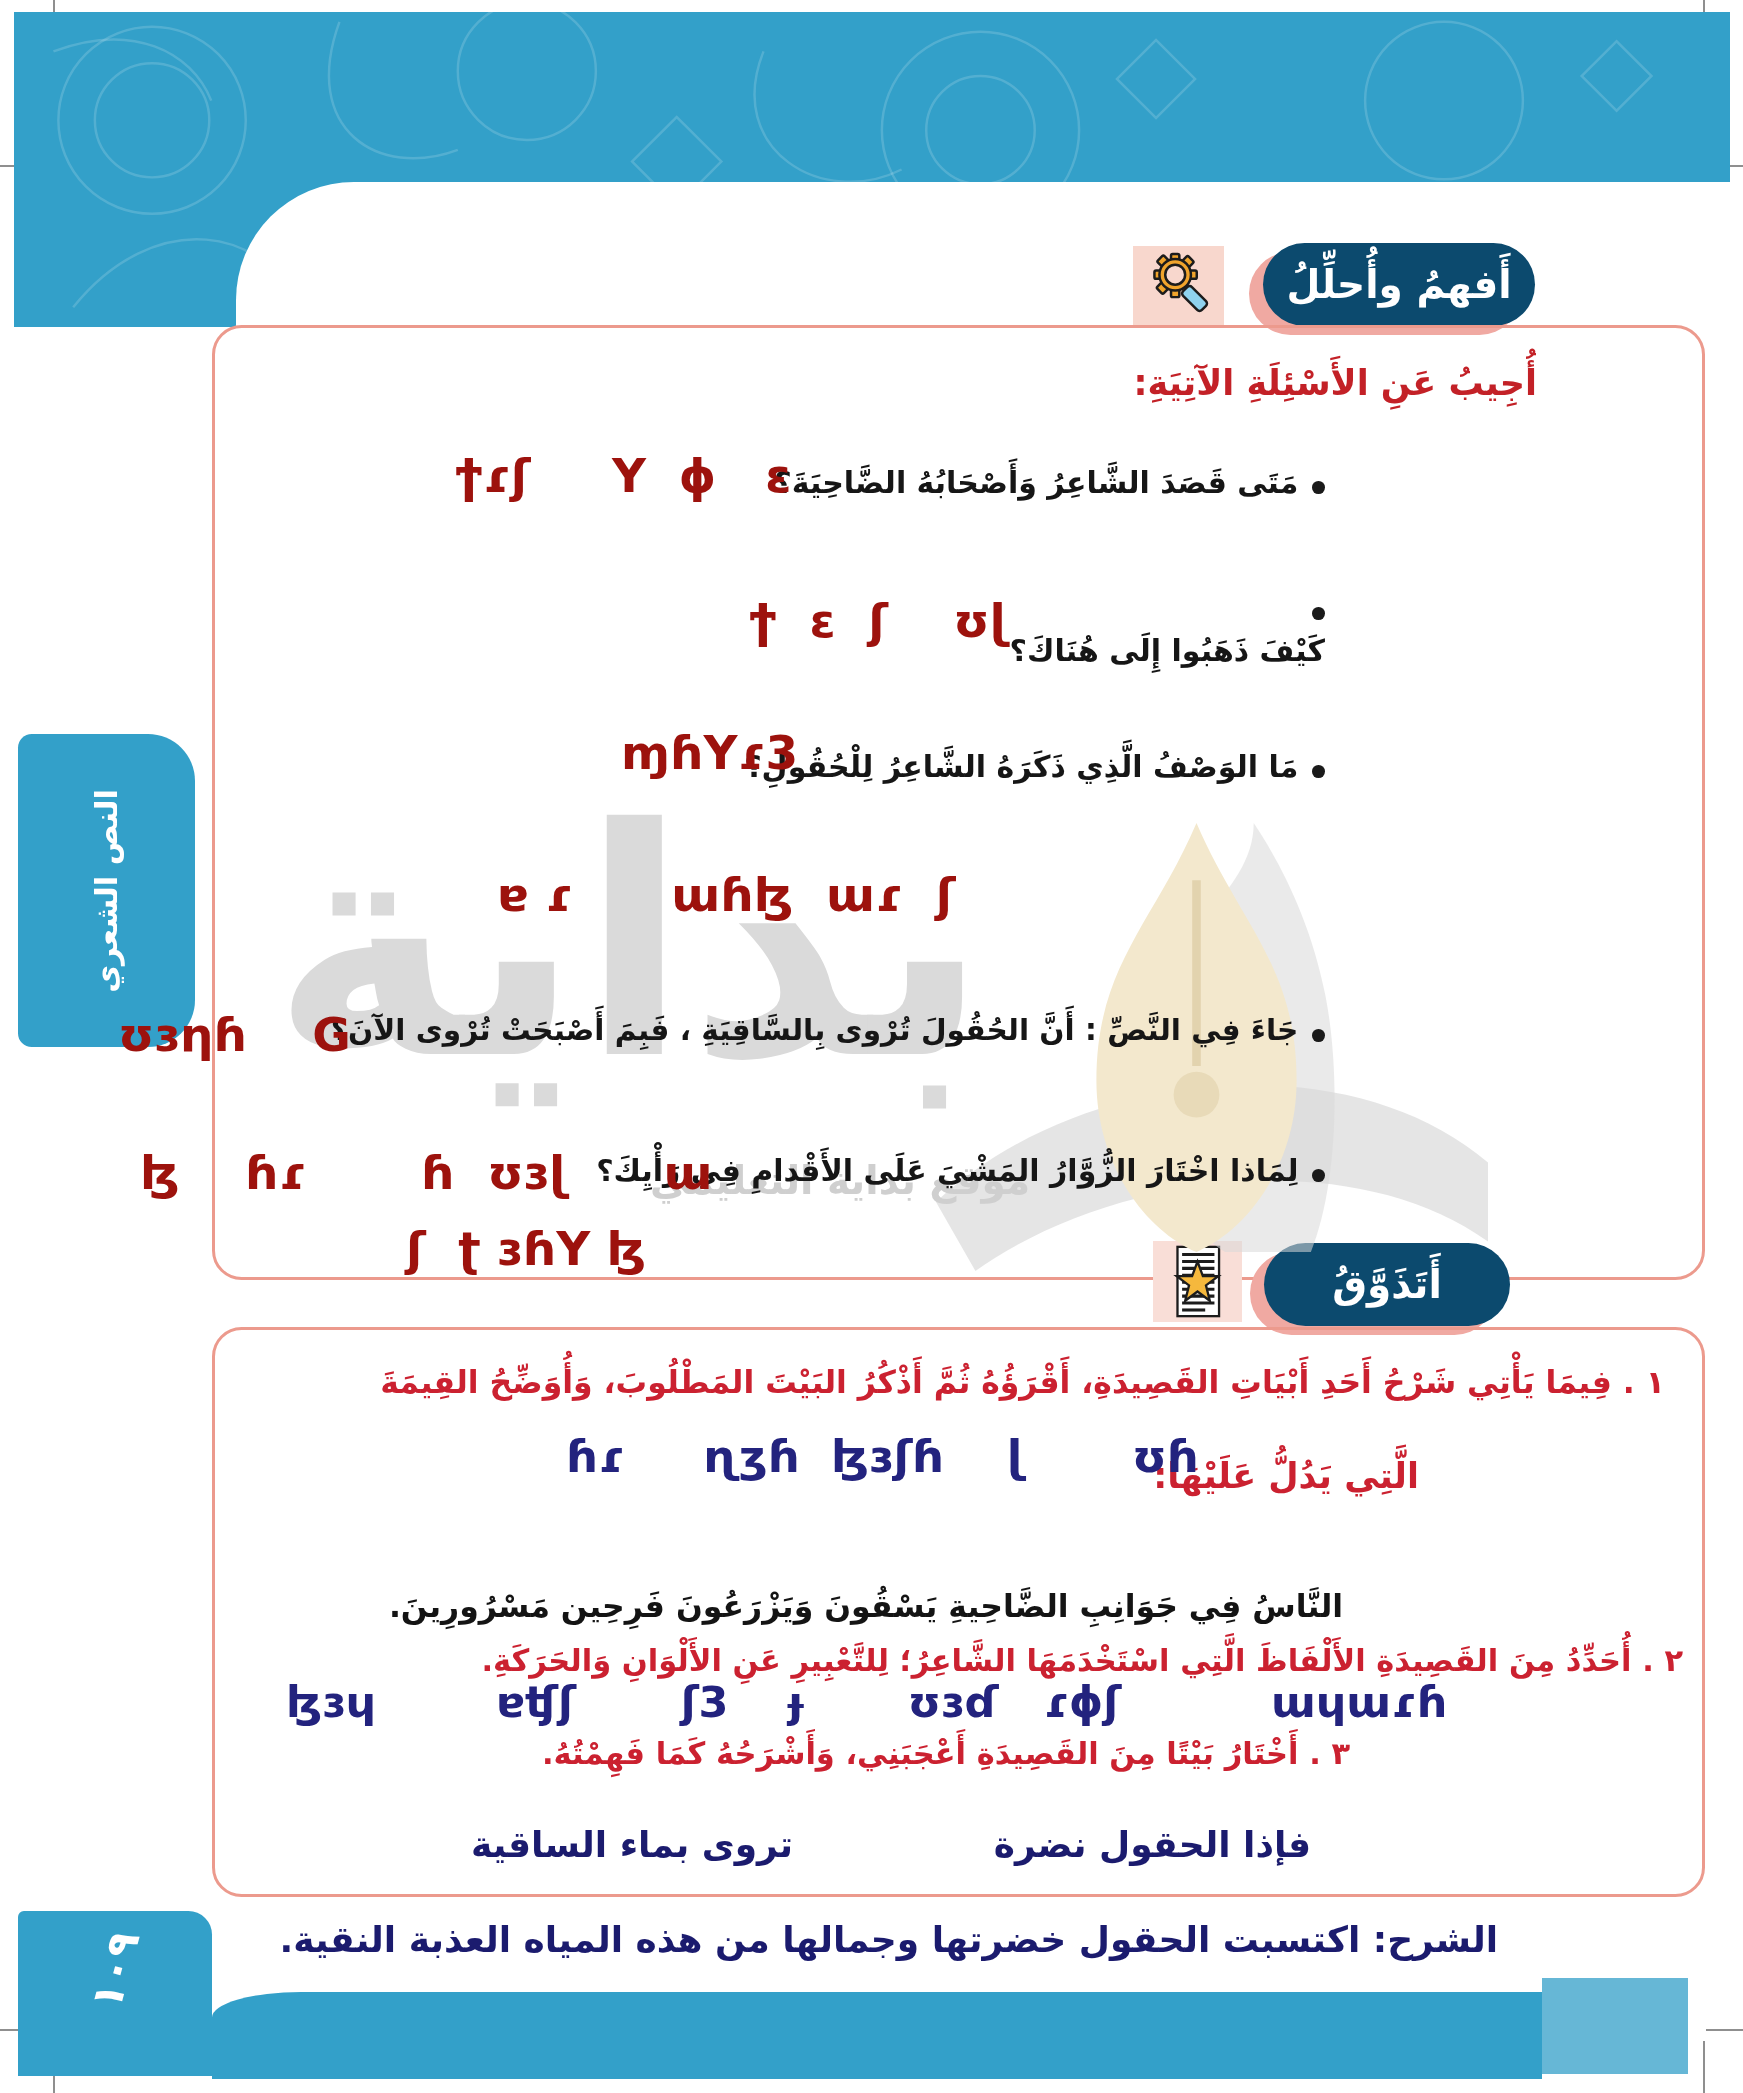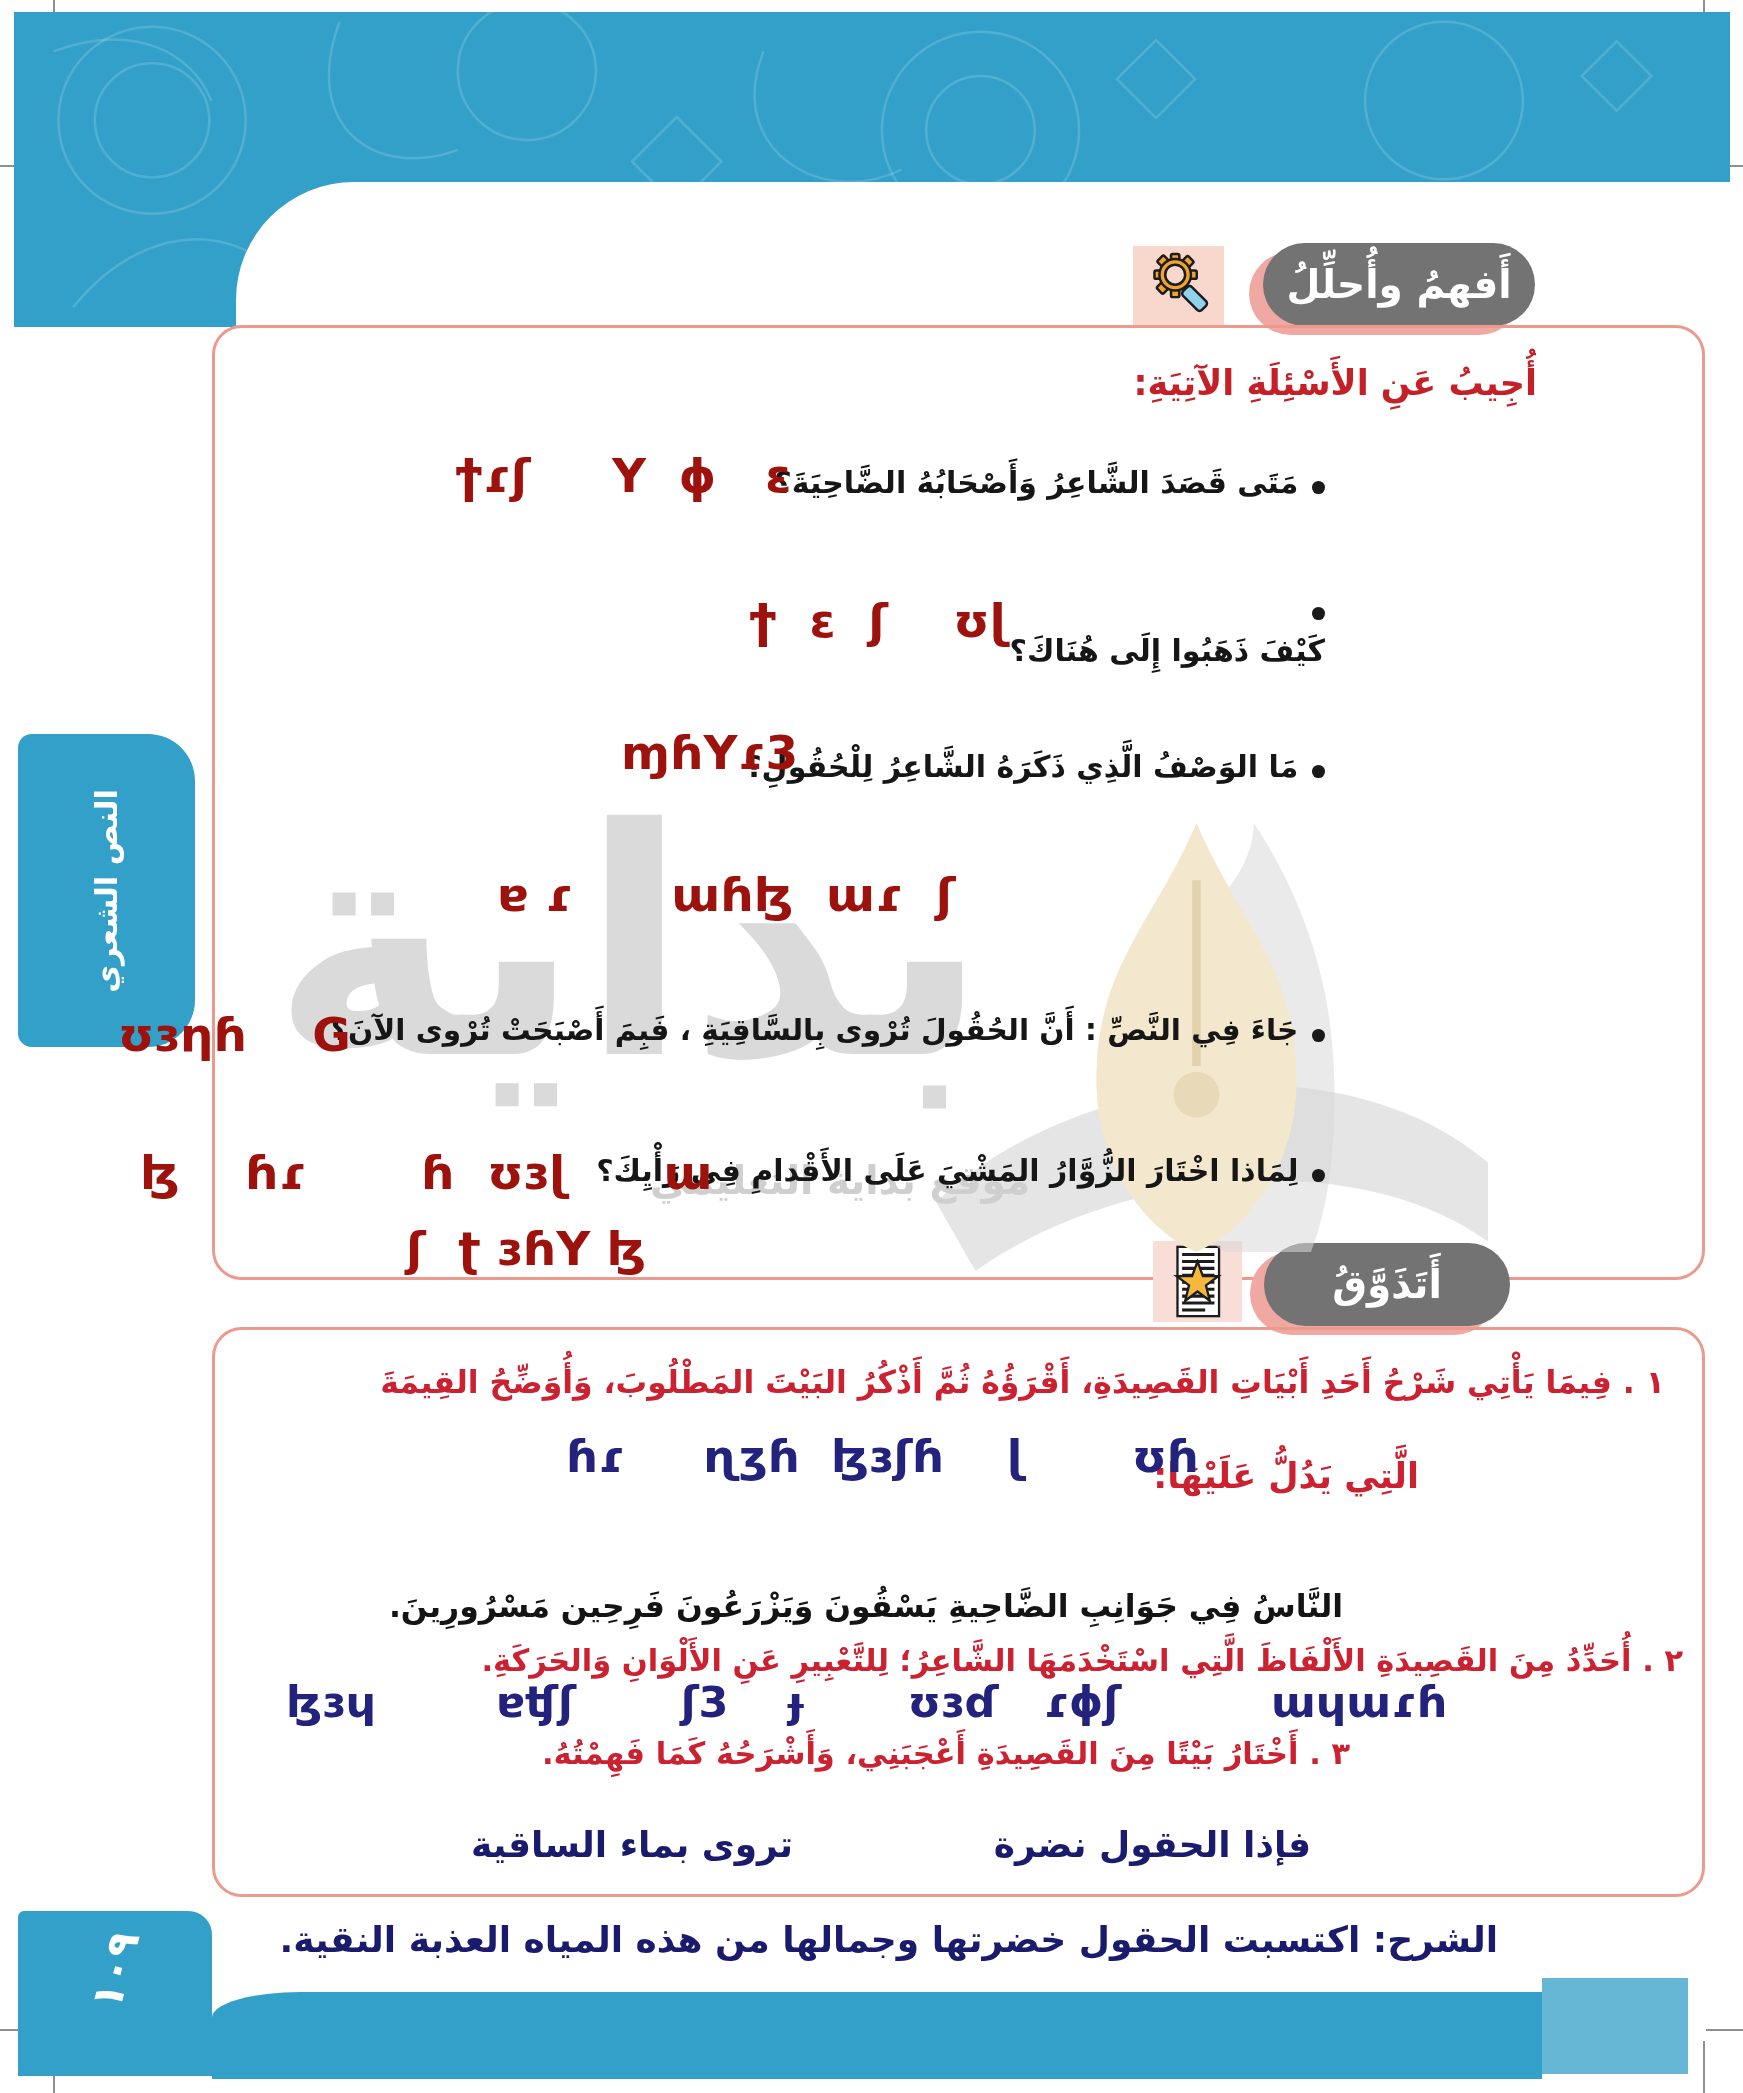--- a/index.html
+++ b/index.html
@@ -12,21 +12,21 @@
   
   .header{position:absolute;left:13.8px;top:11.8px;width:1716px;height:315px;background:#33a0c9;}
   .hdr-pattern{position:absolute;left:0;top:0;width:100%;height:100%;}
   .header-cut{position:absolute;left:222px;top:170px;right:0;bottom:-2px;background:#ffffff;
               border-top-left-radius:118px;}
 
   
   .badge{position:absolute;}
   .badge .bshadow{position:absolute;left:-13.8px;top:8.9px;width:100%;height:100%;
                   background:#f0a9a2;border-radius:45px;}
-  .badge .bmain{position:absolute;inset:0;background:#737373;border-radius:45px;
+  .badge .bmain{position:absolute;inset:0;background:#0c4a6e;border-radius:45px;
                 display:flex;align-items:center;justify-content:center;
                 color:#ffffff;font-weight:bold;font-size:39px;direction:rtl;}
   #badge1{left:1263px;top:243px;width:272px;height:83px;}
   #badge2{left:1264px;top:1243px;width:246px;height:83px;}
   .icon-sq{position:absolute;display:flex;align-items:center;justify-content:center;}
   #icon1{left:1133px;top:246px;width:91px;height:79px;background:#f8d7cd;}
   #icon2{left:1153px;top:1241px;width:89px;height:81px;background:#f9ded7;}
 
   
   .frame{position:absolute;border:3.9px solid #ec9a8d;border-radius:29.6px;}

